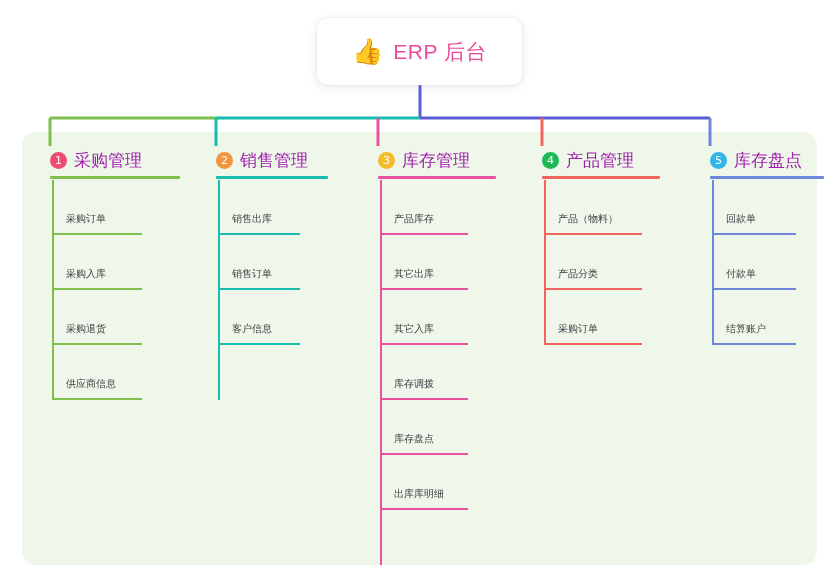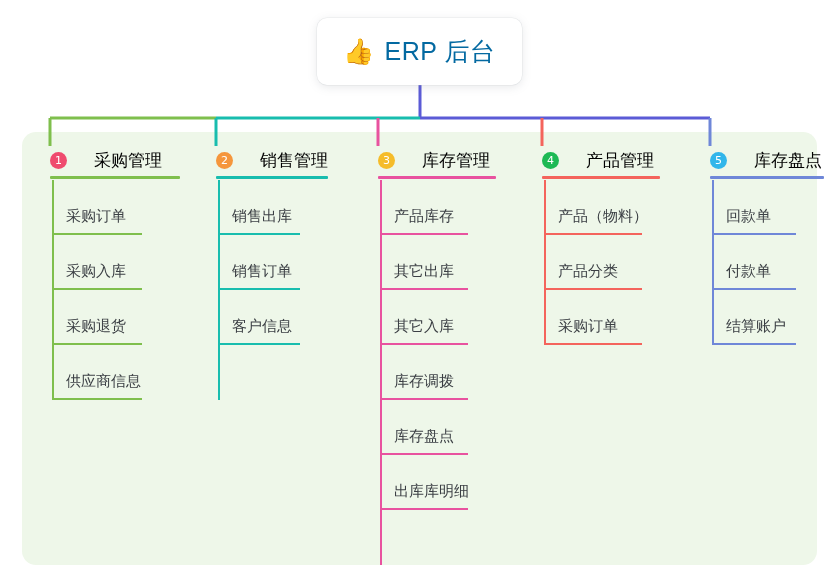--- a/index.html
+++ b/index.html
@@ -53,22 +53,22 @@
     display: flex;
     align-items: center;
     gap: 10px;
   }
   .root-emoji {
     font-size: 25px;
     line-height: 1;
     display: inline-block;
   }
   .root-title {
-    font-size: 25px;
-    color: #0369a1;
+    font-size: 21px;
+    color: #ec4899;
     letter-spacing: 0.5px;
     white-space: nowrap;
   }
 
   
   svg.links {
     position: absolute;
     left: 0; top: 0;
     width: 839px;
     height: 588px;
@@ -96,23 +96,22 @@
     border-radius: 50%;
     color: #ffffff;
     font-size: 11px;
     line-height: 17px;
     text-align: center;
     flex: 0 0 auto;
     font-family: "DejaVu Sans", "Liberation Sans", sans-serif;
   }
   .head-label {
     font-size: 17px;
-    color: #000000;
+    color: #a21caf;
     white-space: nowrap;
-    margin-left: 20px;
   }
   .head-rule {
     position: absolute;
     left: 16px;
     top: 30px;
     height: 3px;
     border-radius: 1px;
   }
 
   .leaves {
@@ -126,21 +125,21 @@
     width: 2px;
   }
   .leaf {
     position: relative;
     height: 55px;
   }
   .leaf-label {
     position: absolute;
     left: 32px;
     bottom: 9px;
-    font-size: 15px;
+    font-size: 10px;
     color: #3b3f44;
     white-space: nowrap;
   }
   .leaf-rule {
     position: absolute;
     left: 18px;
     bottom: 0;
     height: 2px;
   }
 </style>

